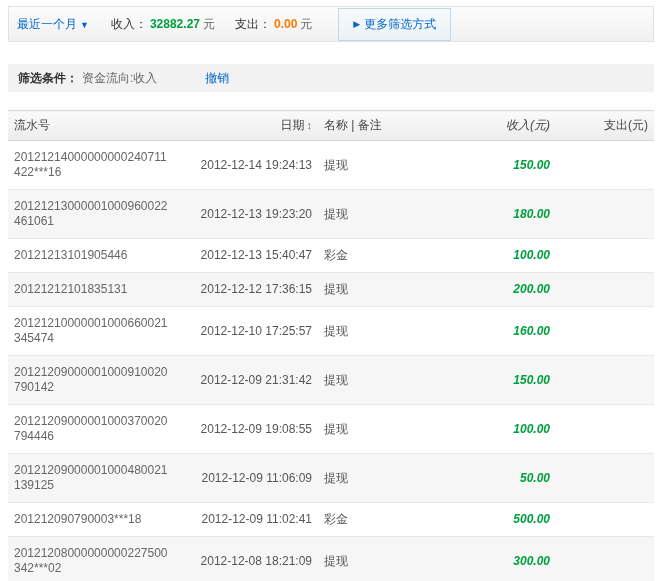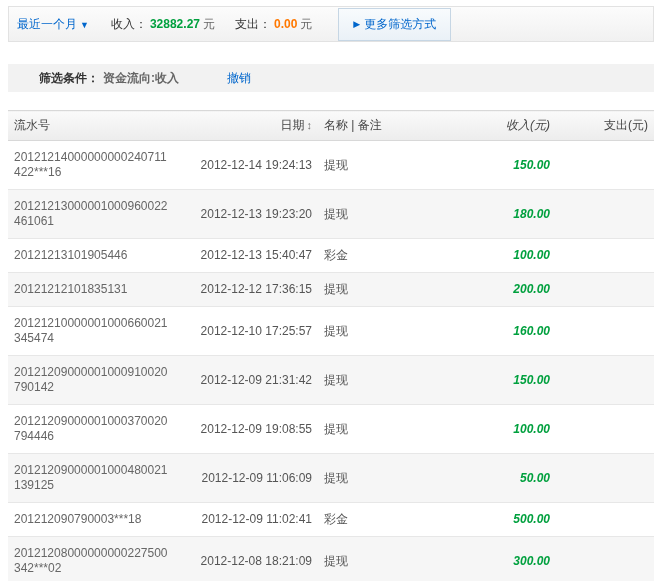--- a/index.html
+++ b/index.html
@@ -56,22 +56,22 @@
 
   
   .filter-bar {
     height: 28px;
     background: #f2f2f2;
     display: flex;
     align-items: center;
     padding: 0 10px;
     margin-bottom: 18px;
   }
-  .fc-label { font-weight: bold; color: #333; margin-right: 4px; margin-left: 21px; }
-  .fc-value { color: #666; font-weight: bold; }
+  .fc-label { font-weight: bold; color: #333; margin-right: 4px; }
+  .fc-value { color: #666; }
   .undo {
     color: var(--link-blue, #0066cc);
     text-decoration: none;
     margin-left: 48px;
     cursor: pointer;
   }
 
   
   table.tx-table {
     width: 100%;

